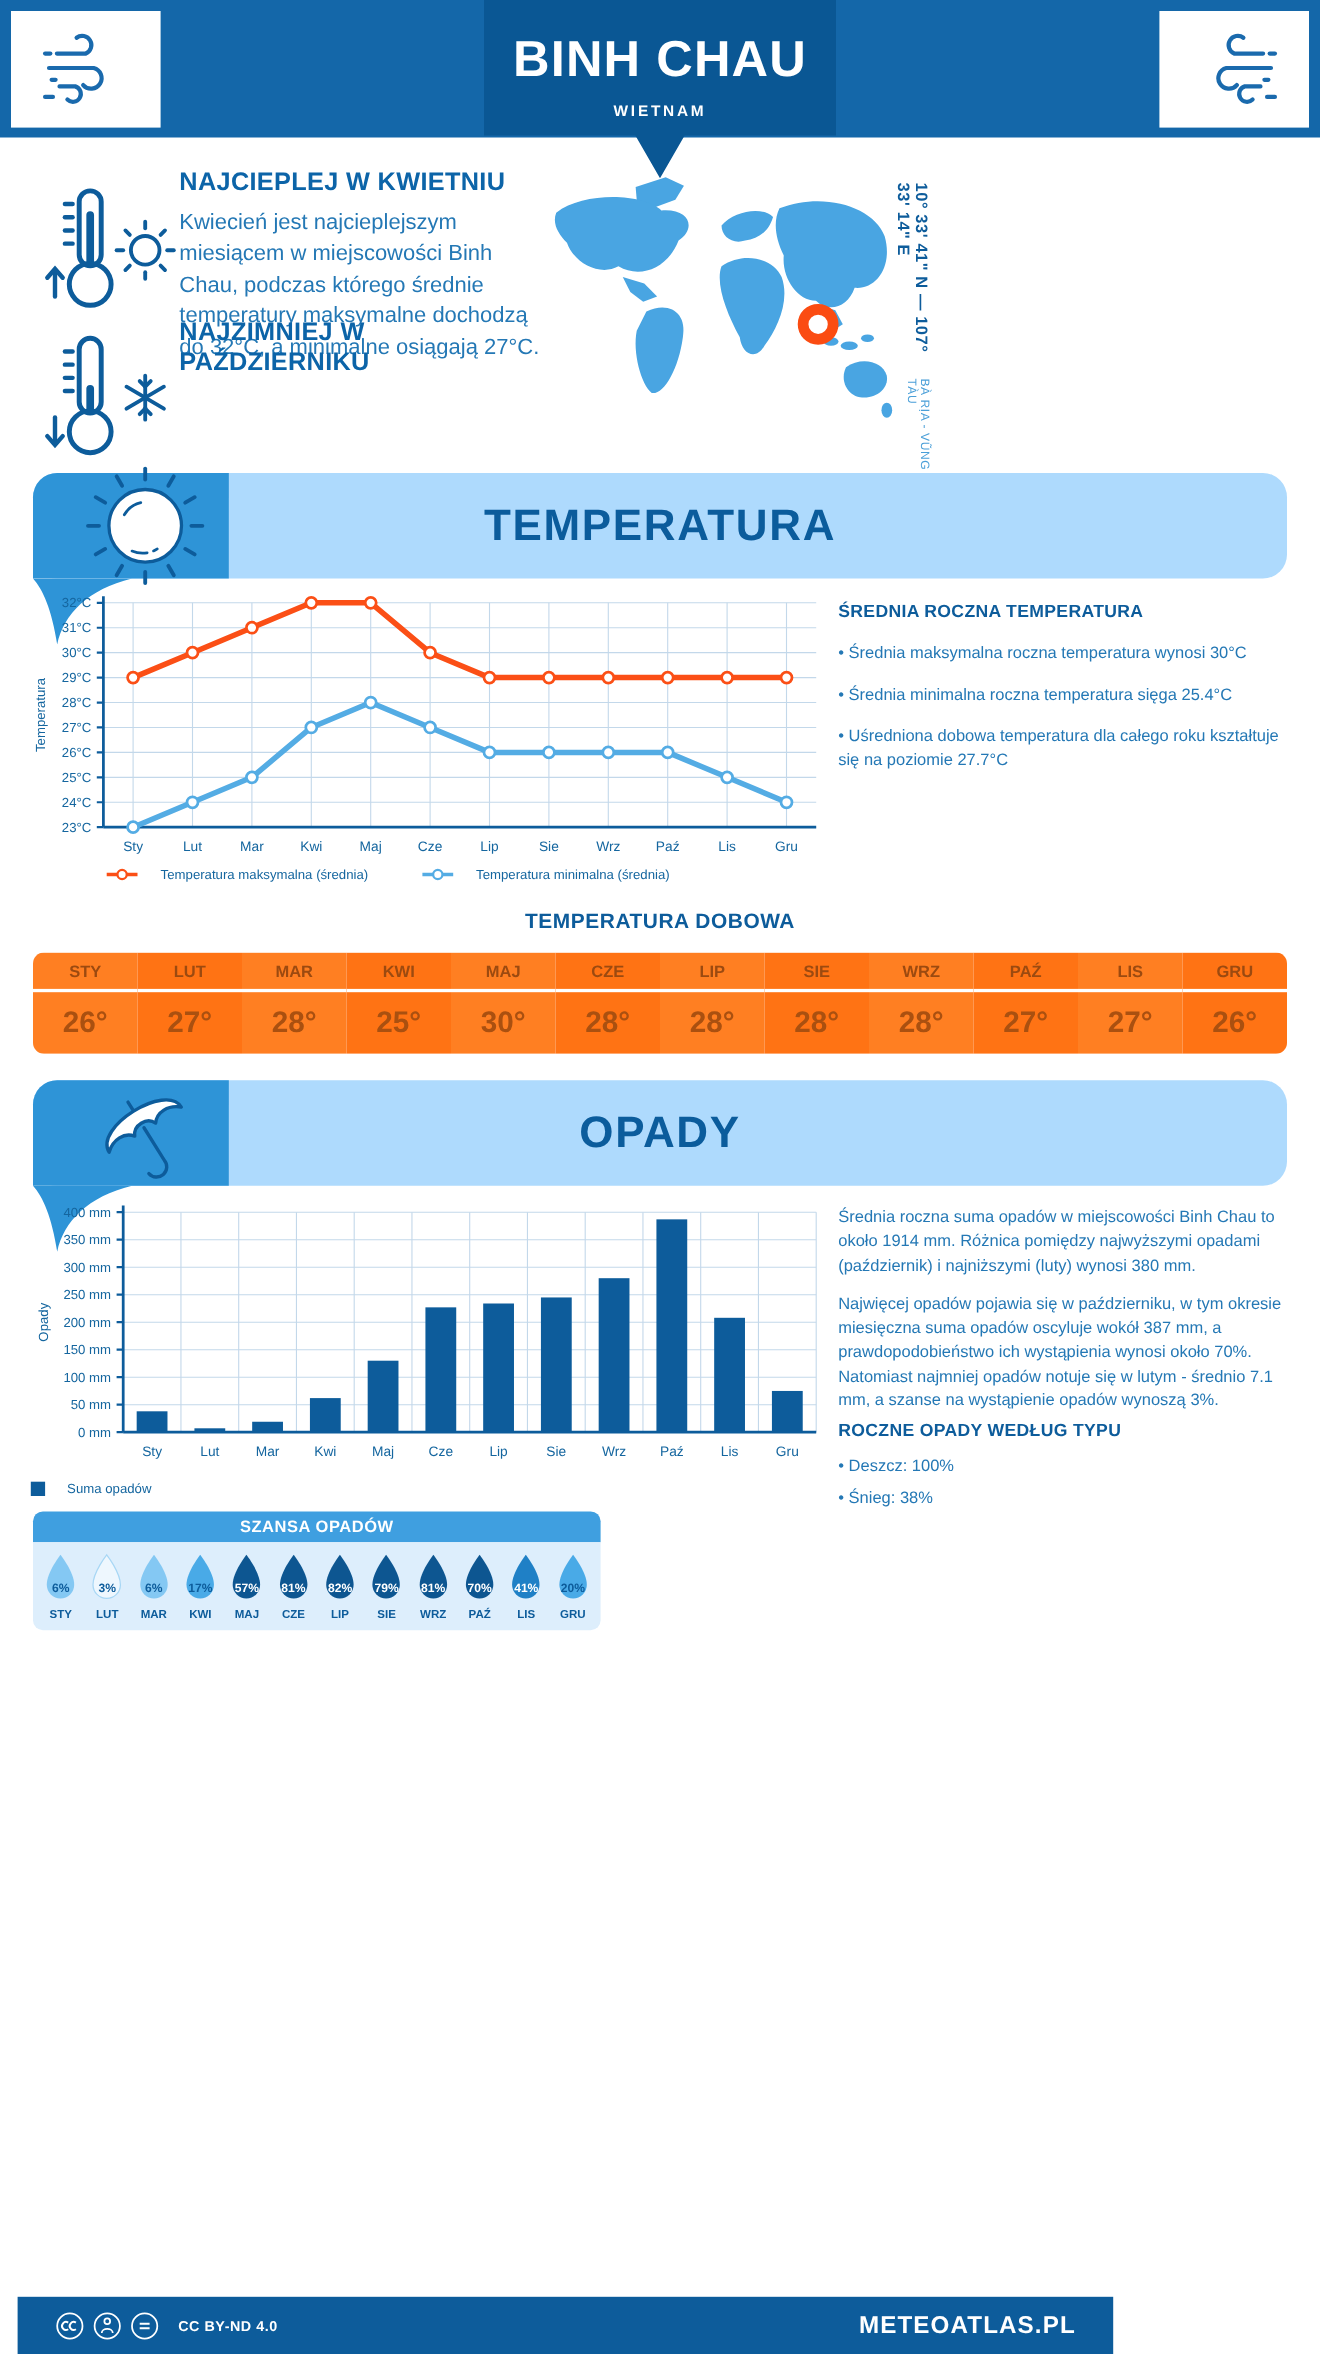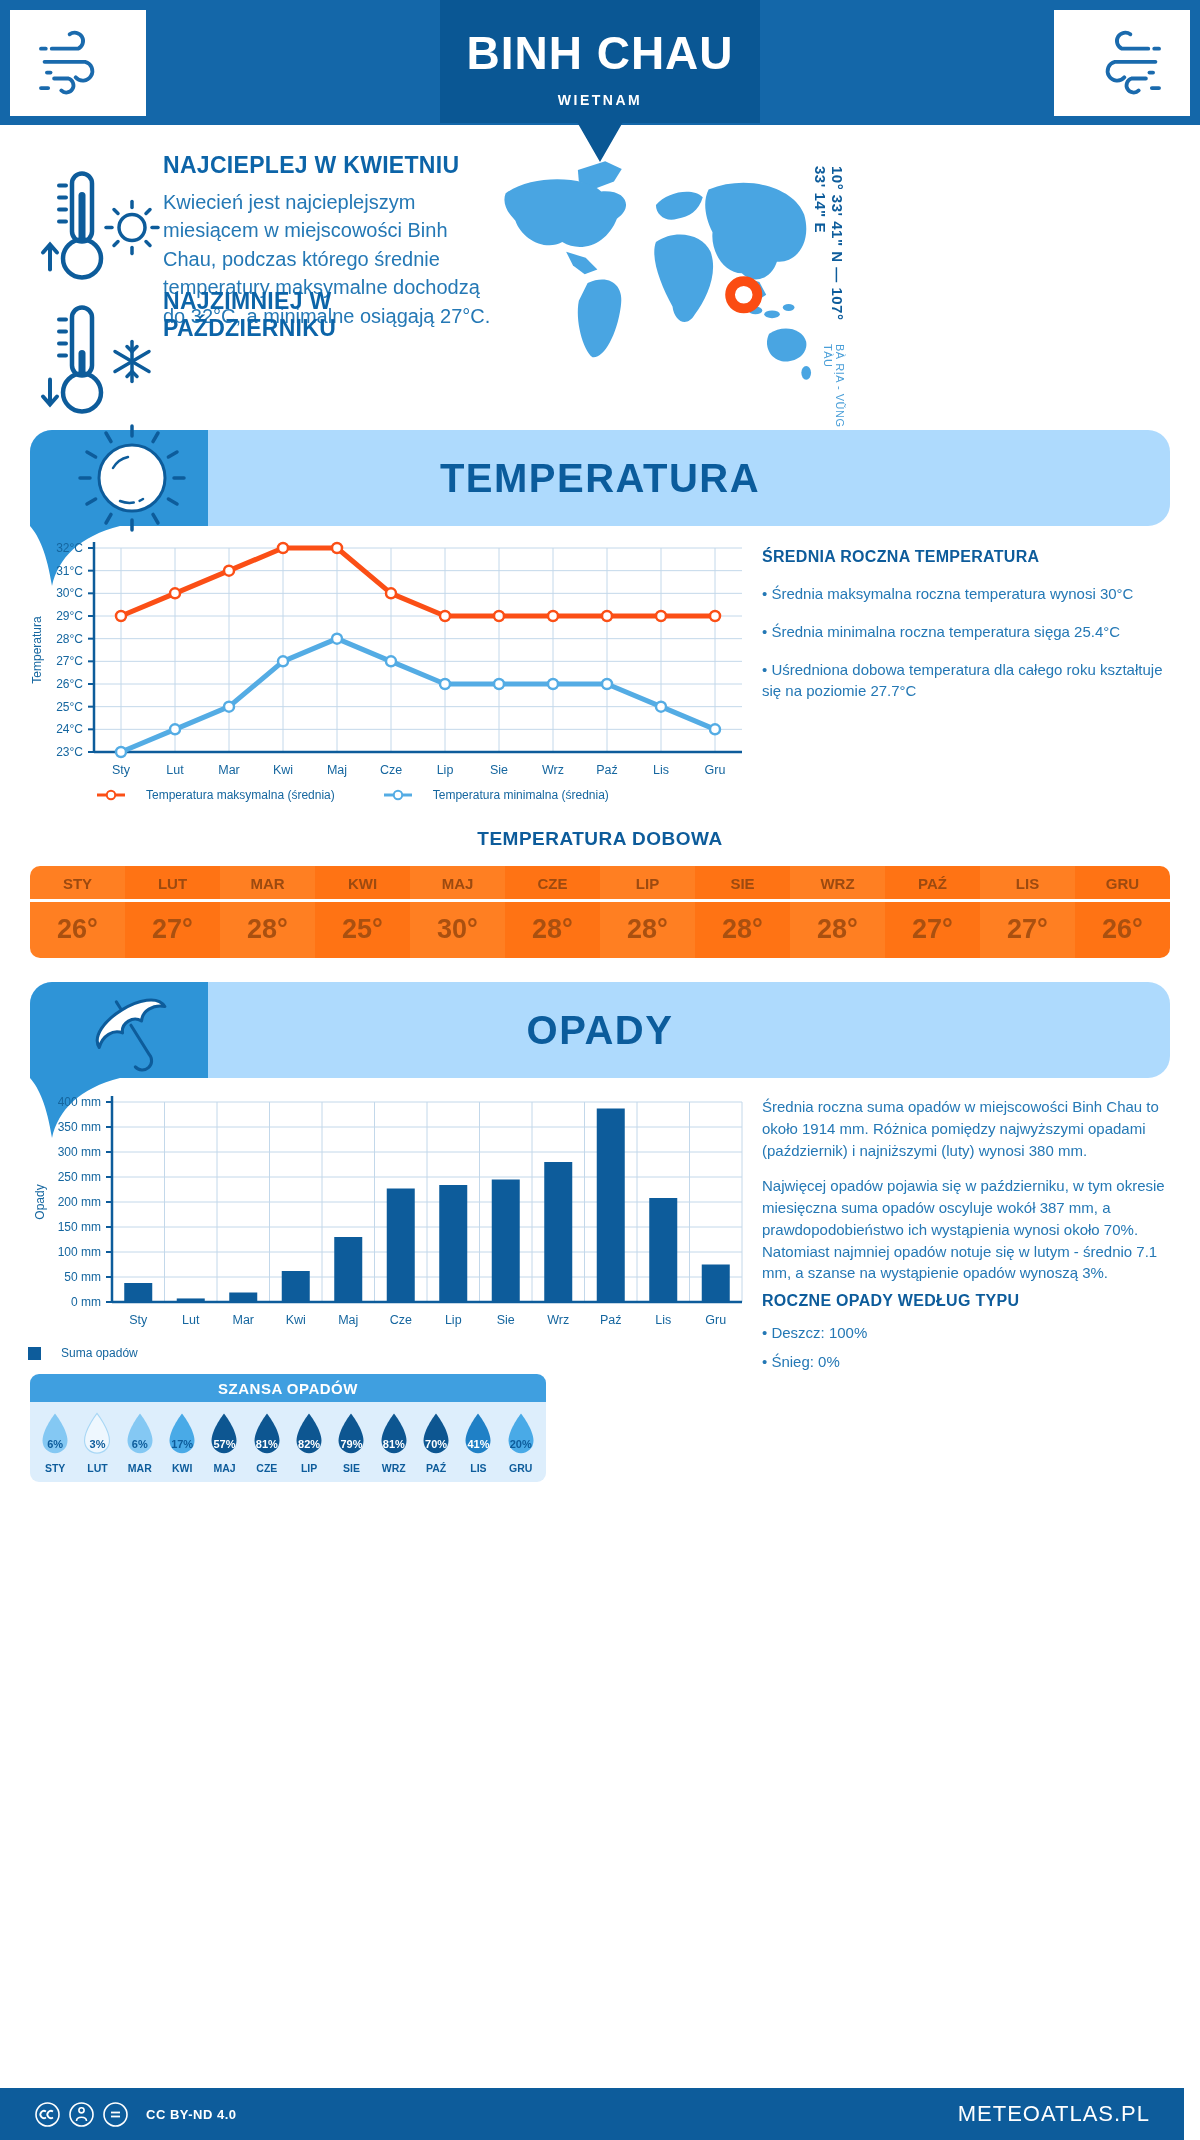--- a/index.html
+++ b/index.html
@@ -61,25 +61,25 @@
   .chance { position:absolute; left:30px; top:1374px; width:516px; }
   .chance-head { height:28px; background:#3f9fe0; border-radius:9px 9px 0 0; color:#fff; font-size:15px;
     font-weight:bold; display:flex; align-items:center; justify-content:center; letter-spacing:.5px; }
   .chance-body { background:#ddeefc; border-radius:0 0 9px 9px; display:flex; padding:10px 4px 8px; }
   .dcol { flex:1; text-align:center; }
   .drop { position:relative; height:46px; }
   .pct { position:absolute; left:0; right:0; bottom:8px; text-align:center; font-size:11px; font-weight:bold; }
   .dmon { margin-top:4px; font-size:10.5px; font-weight:bold; color:#0d5c9b; }
 
   
-  .footer { position:absolute; left:0; top:2088px; width:1184px; height:52px; background:#0d5c9b;
+  .footer { position:absolute; left:16px; top:2088px; width:996px; height:52px; background:#0d5c9b;
     display:flex; align-items:center; justify-content:space-between; padding:0 34px;text-align:center; }
   .lic { display:flex; align-items:center; gap:7px; }
   .lic-text { color:#fff; font-size:13px; font-weight:bold; margin-left:10px; letter-spacing:.5px; }
-  .brand { color:#fff; font-size:22px; font-weight:normal; letter-spacing:1px; }
+  .brand { color:#fff; font-size:22px; font-weight:bold; letter-spacing:1px; }
 </style>
 </head>
 <body>
 
 <div class="page">
 
   <div class="header-bar">
     <div class="corner-box l">
       <svg width="86" height="86" viewBox="0 0 72 72" fill="none" stroke="#1a6aad" stroke-width="3.2" stroke-linecap="round">
         <path d="M14 24h22a7 7 0 1 0-7-12"></path>
@@ -464,21 +464,21 @@
         <span class="leg-sq" style="background:#0d5c9b"></span>
         <span>Suma opadów</span>
       </span>
     </div>
 
   <div class="panel" style="top:1096px">
     <p style="margin-top:0">Średnia roczna suma opadów w miejscowości Binh Chau to około 1914 mm. Różnica pomiędzy najwyższymi opadami (październik) i najniższymi (luty) wynosi 380 mm.</p>
     <p>Najwięcej opadów pojawia się w październiku, w tym okresie miesięczna suma opadów oscyluje wokół 387 mm, a prawdopodobieństwo ich wystąpienia wynosi około 70%. Natomiast najmniej opadów notuje się w lutym - średnio 7.1 mm, a szanse na wystąpienie opadów wynoszą 3%.</p>
     <h3 style="margin-top:8px">ROCZNE OPADY WEDŁUG TYPU</h3>
     <div class="bullet" style="margin-top:12px">Deszcz: 100%</div>
-    <div class="bullet" style="margin-top:8px">Śnieg: 0%</div>
+    <div class="bullet" style="margin-top:8px">Śnieg: 38%</div>
   </div>
 
   <div class="chance">
     <div class="chance-head">SZANSA OPADÓW</div>
     <div id="chance-body" class="chance-body">
         <div class="dcol">
           <div class="drop"><svg width="34" height="46" viewBox="0 0 30 40">
               <path d="M15 1 C15 1 4 15 4 25 a11 11 0 0 0 22 0 C26 15 15 1 15 1 Z" fill="#84c8f3"></path>
             </svg><span class="pct" style="color:#0d5c9b">6%</span></div>
           <div class="dmon">STY</div>

